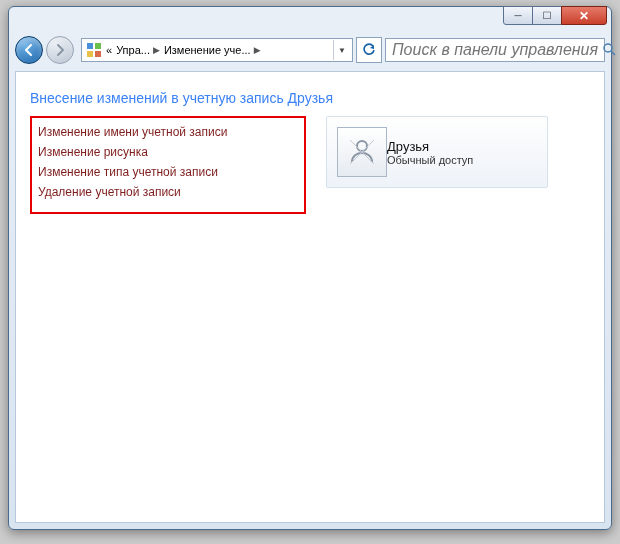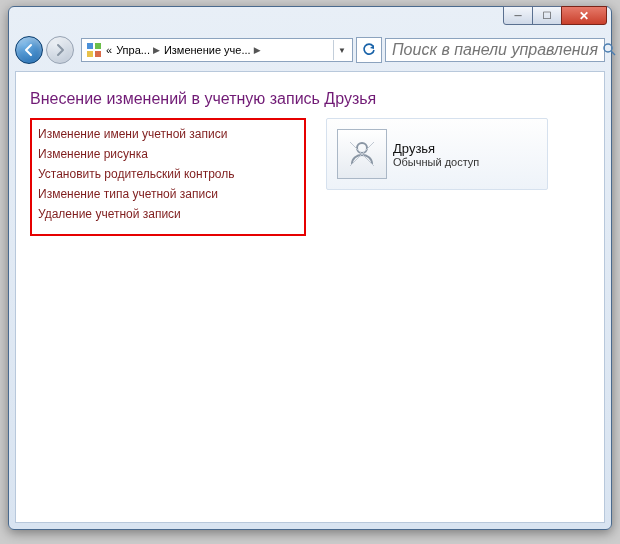--- a/index.html
+++ b/index.html
@@ -145,22 +145,22 @@
   .content-area {
     position: absolute;
     left: 6px;
     right: 6px;
     top: 64px;
     bottom: 6px;
     background: #fff;
     border: 1px solid #b8c8db;
   }
   .page-title {
-    font-size: 16px;
-    color: #701a75;
+    font-size: 14px;
+    color: #3b82f6;
     padding: 18px 14px 10px 14px;
   }
   .columns {
     display: flex;
     padding: 0 14px;
     gap: 20px;
     align-items: flex-start;
   }
   .link-list {
     border: 2px solid #e60000;
@@ -177,21 +177,21 @@
   .link-sep {
     height: 6px;
   }
   .account-card {
     width: 200px;
     border: 1px solid #d6e1ee;
     background: linear-gradient(#fefefe, #eef3f9);
     display: flex;
     align-items: center;
     padding: 10px;
-    gap: 6px;
+    gap: 0;
     border-radius: 2px;
   }
   .avatar {
     width: 48px;
     height: 48px;
     border: 1px solid #aab7c6;
     background: linear-gradient(#fff, #e6ebf1);
     display: flex;
     align-items: center;
     justify-content: center;
@@ -276,21 +276,20 @@
   </div>
 
   <div class="content-area">
     <div class="page-title">Внесение изменений в учетную запись Друзья</div>
 
     <div class="columns">
 
       <div class="link-list">
         <div class="link-item">Изменение имени учетной записи</div>
         <div class="link-item">Изменение рисунка</div>
-        <div class="link-item">Установить родительский контроль</div>
         <div class="link-item">Изменение типа учетной записи</div>
         <div class="link-item">Удаление учетной записи</div>
         <div class="link-sep"></div>
       </div>
 
       <div class="account-card">
         <div class="avatar">
           <svg viewBox="0 0 36 36">
             <path d="M8 28 C8 16 28 16 28 28" stroke="#8a96a4" stroke-width="2" fill="none"></path>
             <circle cx="18" cy="12" r="5" stroke="#8a96a4" stroke-width="2" fill="none"></circle>

